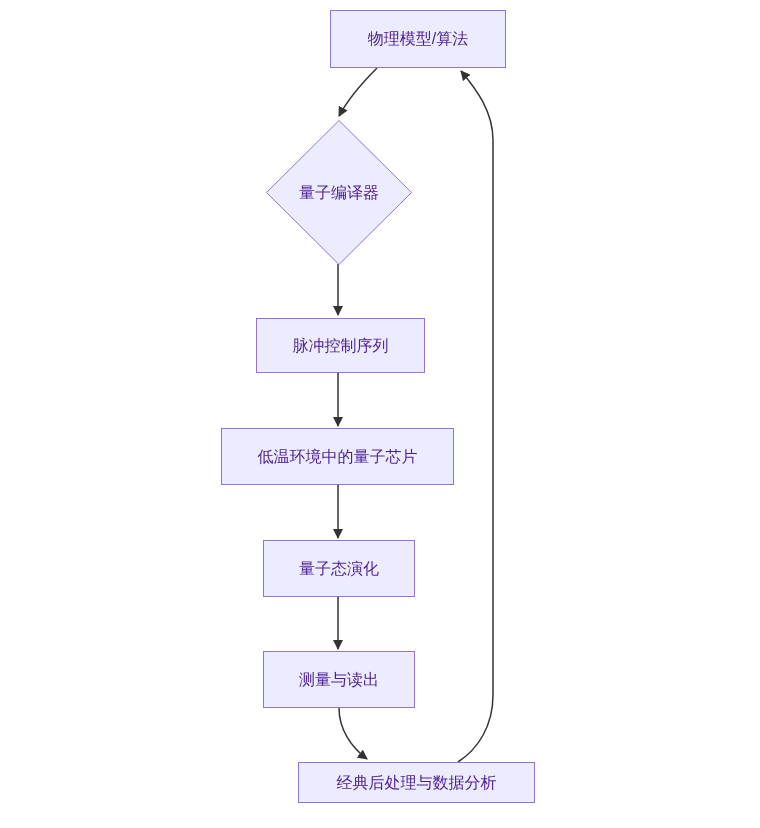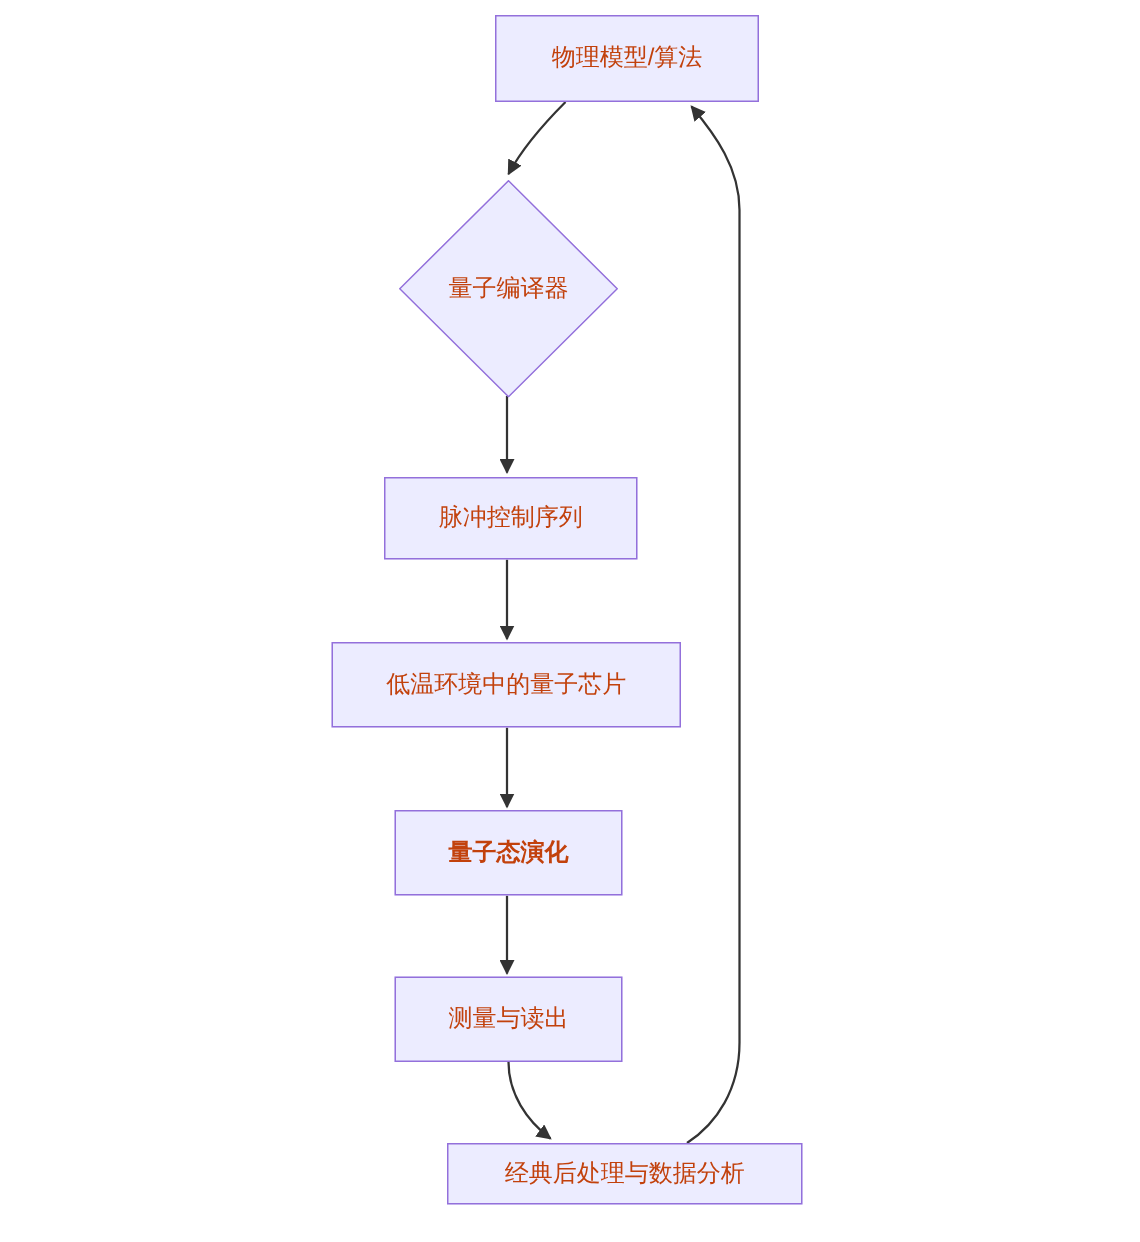--- a/index.html
+++ b/index.html
@@ -24,21 +24,21 @@
     pointer-events: none;
   }
   .node {
     position: absolute;
     box-sizing: border-box;
     display: flex;
     align-items: center;
     justify-content: center;
     text-align: center;
     font-size: 16px;
-    color: #c2410c;
+    color: #4c1d95;
     line-height: 1.2;
   }
   .node.rect {
     background: #ECECFF;
     border: 1px solid #9370DB;
   }
   .node.diamond {
     background: transparent;
     border: none;
   }
@@ -51,21 +51,21 @@
     position: relative;
     z-index: 1;
     text-align: center;
   }
 
   
   .n-model        { left: 330px; top: 10px;  width: 176px; height: 58px; }
   .n-compiler     { left: 266px; top: 120px; width: 146px; height: 145px; }
   .n-pulse        { left: 256px; top: 318px; width: 169px; height: 55px; }
   .n-chip         { left: 221px; top: 428px; width: 233px; height: 57px; }
-  .n-evolution    { left: 263px; top: 540px; width: 152px; height: 57px; font-weight: bold; }
+  .n-evolution    { left: 263px; top: 540px; width: 152px; height: 57px; }
   .n-measurement  { left: 263px; top: 651px; width: 152px; height: 57px; text-align: center; }
   .n-postprocess  { left: 298px; top: 762px; width: 237px; height: 41px; }
 </style>
 </head>
 <body>
 
 <div class="canvas">
 
   <svg class="edges" width="760" height="828" viewBox="0 0 760 828" xmlns="http://www.w3.org/2000/svg">
     <defs>

